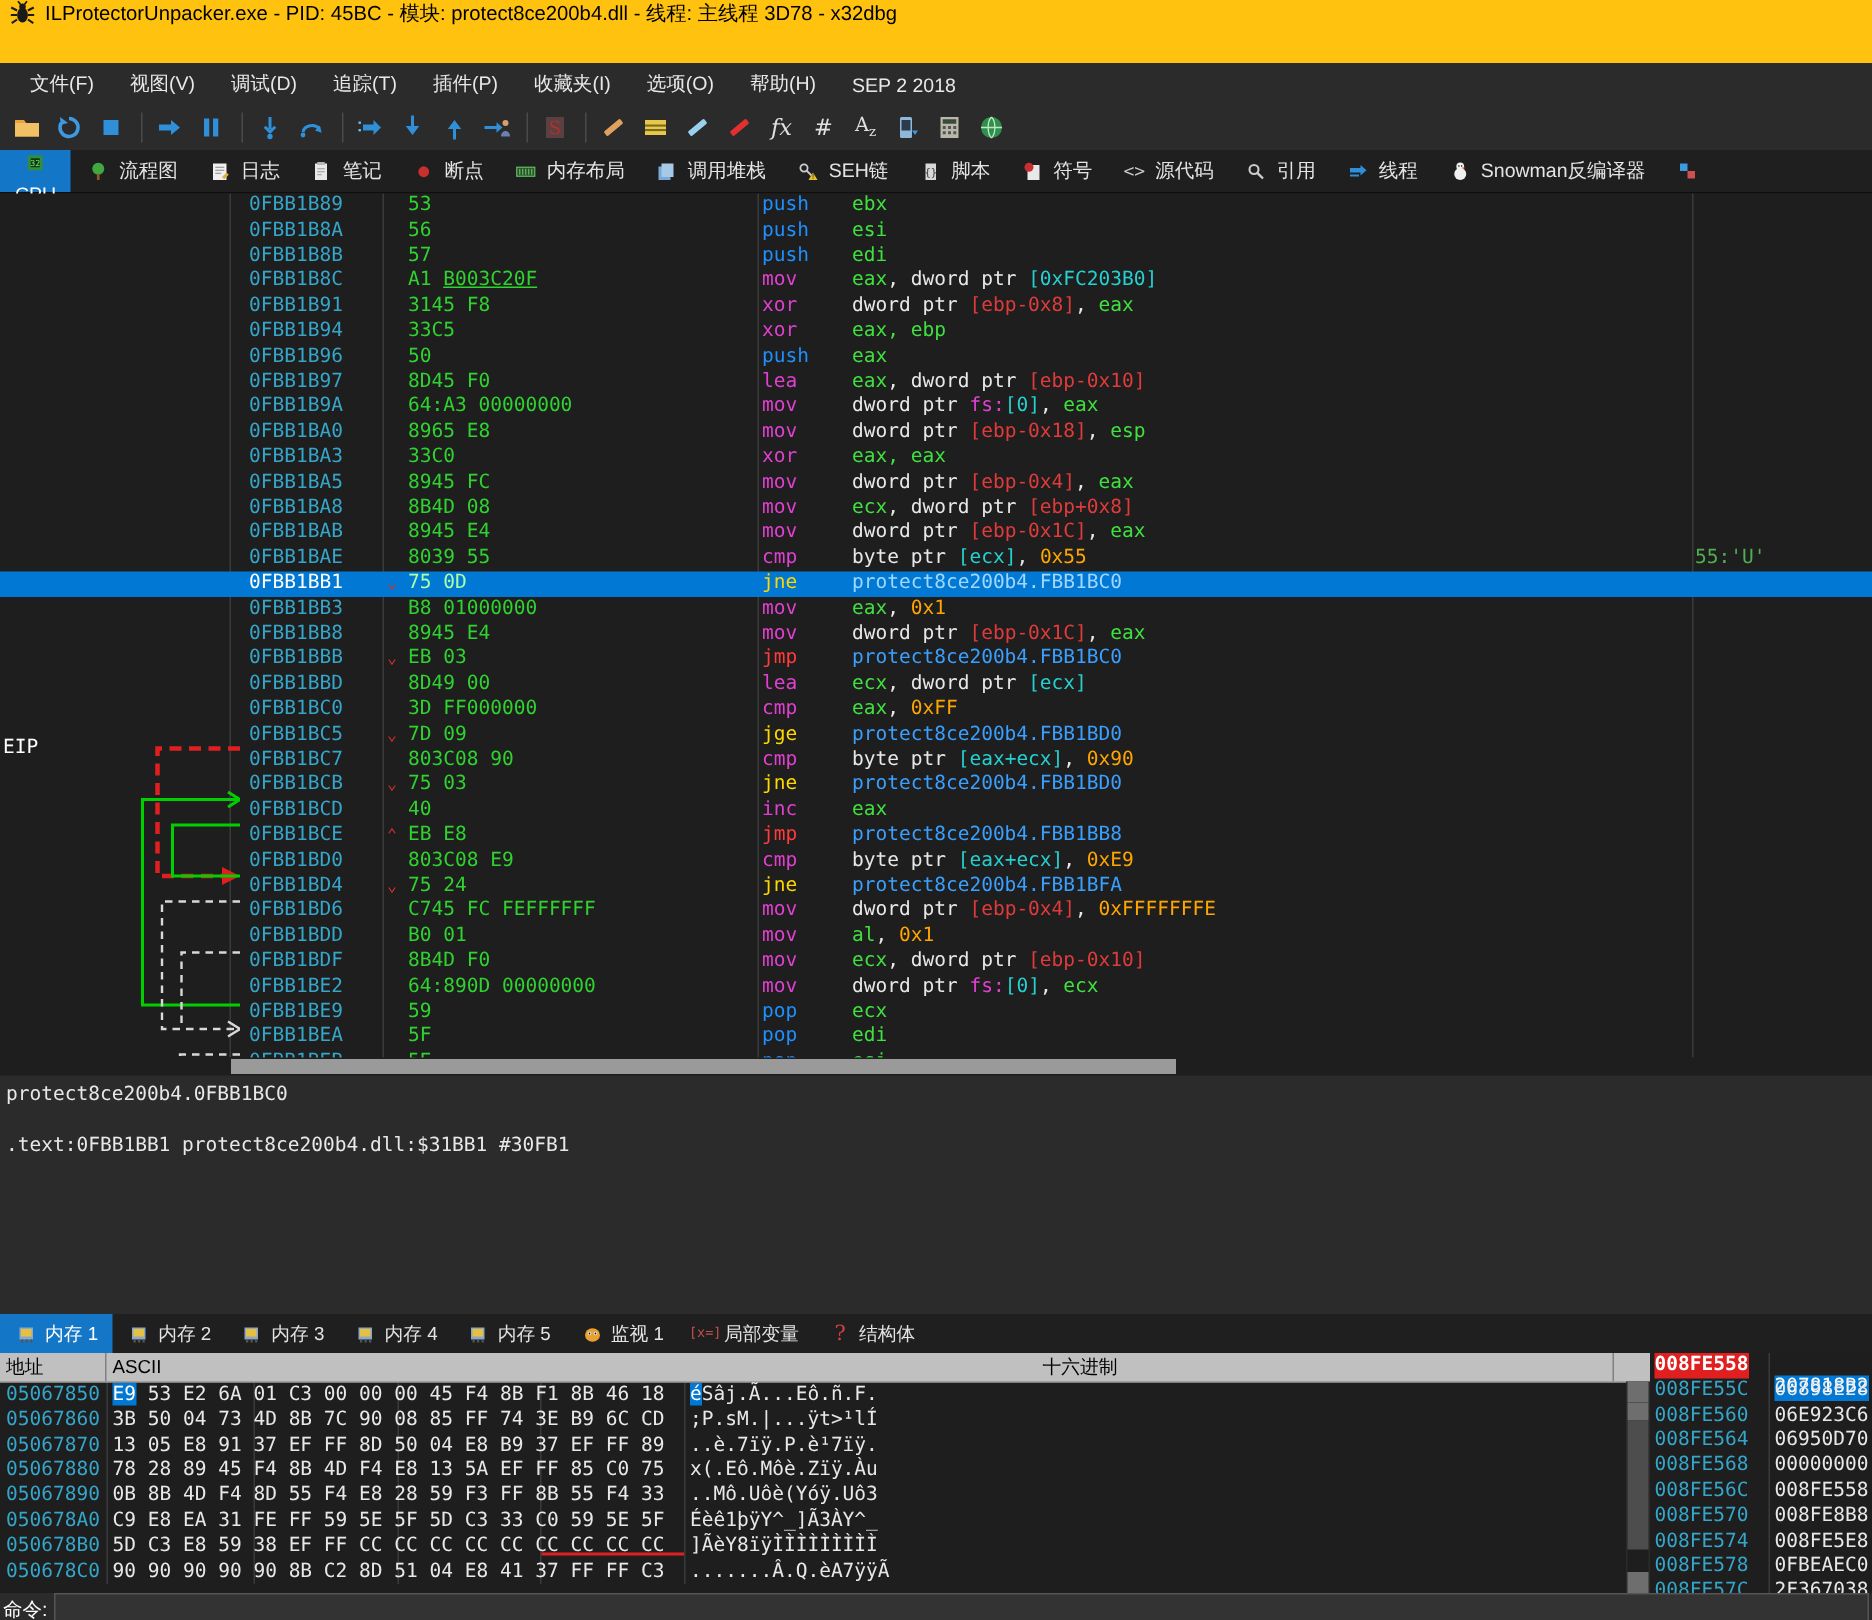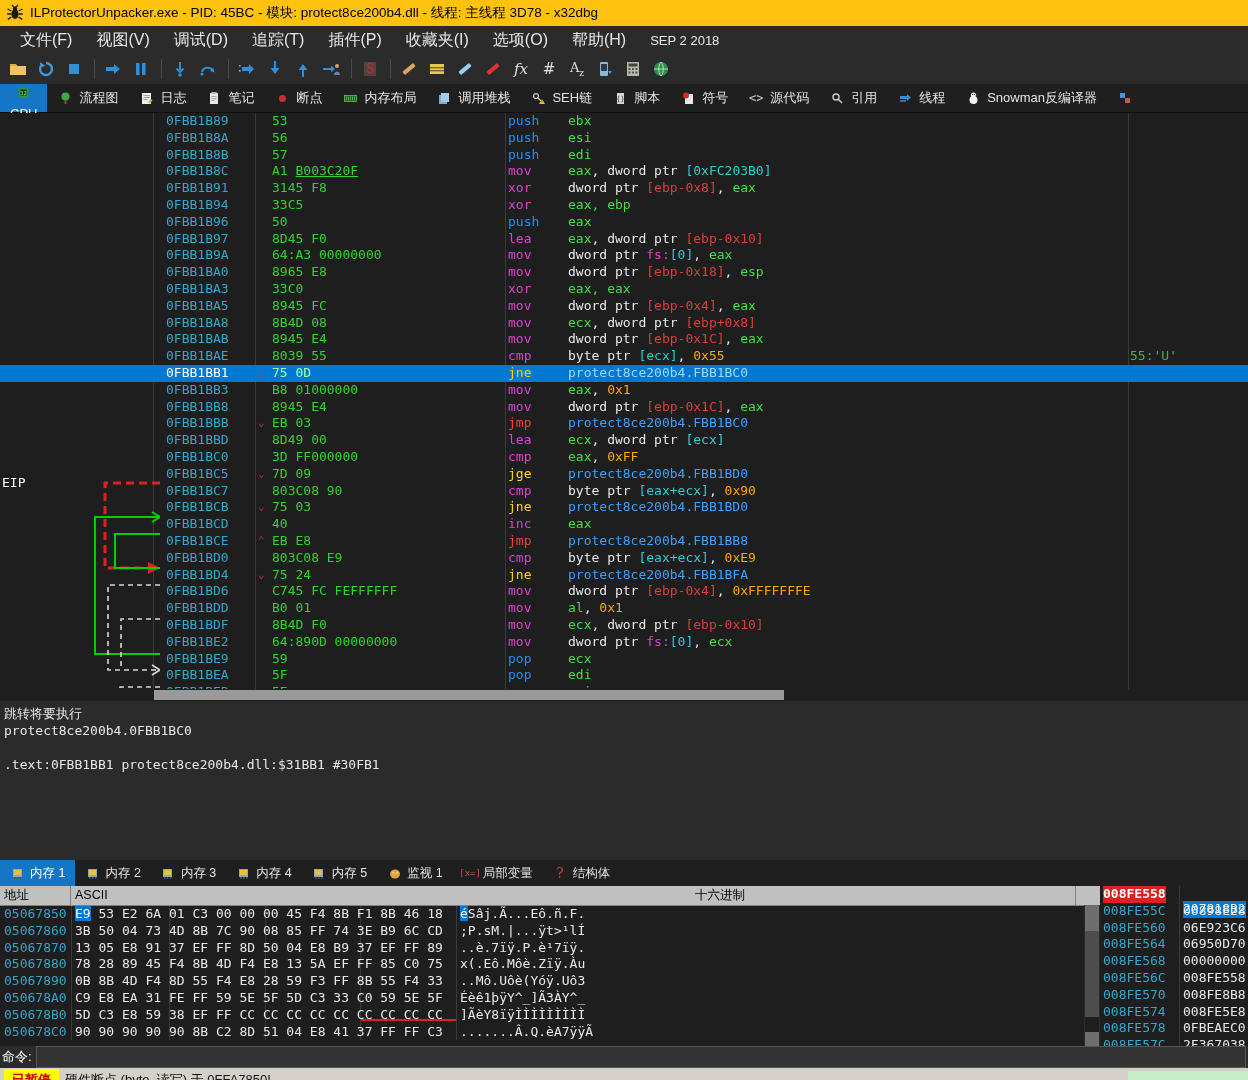--- a/index.html
+++ b/index.html
@@ -1,26 +1,26 @@
 <!DOCTYPE html>
 <html><head>
 <meta charset="utf-8">
 <style>
   html,body{margin:0;padding:0;background:#2b2b2b;}
   body{width:1248px;height:1080px;overflow:hidden;font-family:"Liberation Sans",sans-serif;font-size:13px;color:#ddd;}
   .app{width:1248px;height:1080px;position:relative;background:#2b2b2b;}
 
   
-  .titlebar{height:26px;background:#ffc20e;display:flex;align-items:center;padding:0 6px;color:#000;font-size:13.5px;}
+  .titlebar{height:42px;background:#ffc20e;display:flex;padding:0 6px;color:#000;font-size:13.5px;}
   .titlebar .bug{width:18px;height:18px;margin-right:6px;position:relative;flex:0 0 auto;}
   .titlebar .bug svg{display:block}
 
   
   .menubar{height:28px;background:#2b2b2b;display:flex;align-items:center;padding-left:8px;gap:0px;}
-  .menubar .mi{padding:4px 12px;color:#e8e8e8;font-size:16px;white-space:nowrap;}
+  .menubar .mi{padding:4px 12px;color:#e8e8e8;font-size:13px;white-space:nowrap;}
   .menubar .date{padding:4px 12px;color:#e8e8e8;font-size:13px;font-family:"Liberation Sans",sans-serif;}
 
   
   .toolbar{height:30px;background:#2b2b2b;display:flex;align-items:center;padding-left:6px;}
   .tbtn{width:24px;height:24px;display:flex;align-items:center;justify-content:center;margin-right:4px;}
   .tsep{width:1px;height:20px;background:#4a4a4a;margin:0 6px 0 4px;}
 
   
   .viewtabs{height:28px;background:#1f1f1f;display:flex;align-items:stretch;font-size:13px;border-bottom:1px solid #0f0f0f;}
   .vtab{display:flex;align-items:center;padding:0 10px;color:#e4e4e4;gap:6px;white-space:nowrap;}
@@ -477,21 +477,20 @@
         <div class="row"><span class="addr">0FBB1BEA</span><span class="bytes">5F</span><span class="mn m-pop">pop</span><span class="ops"><span class="r-green">edi</span></span></div>
         <div class="row"><span class="addr">0FBB1BEB</span><span class="bytes">5E</span><span class="mn m-pop">pop</span><span class="ops"><span class="r-green">esi</span></span></div>
       </div>
 
     <div class="hscroll">
       <div class="thumb"></div>
     </div>
   </div>
 
   <div class="infopanel">
-    <div>跳转将要执行</div>
     <div>protect8ce200b4.0FBB1BC0</div>
     <div>&nbsp;</div>
     <div>.text:0FBB1BB1 protect8ce200b4.dll:$31BB1 #30FB1</div>
   </div>
 
   <div class="btabs" id="btabs">
       <div class="btab active">
         <span class="ic">
           <svg width="14" height="14" viewBox="0 0 14 14">
             <rect x="2" y="3" width="9" height="8" fill="#8aa8c8"></rect>

